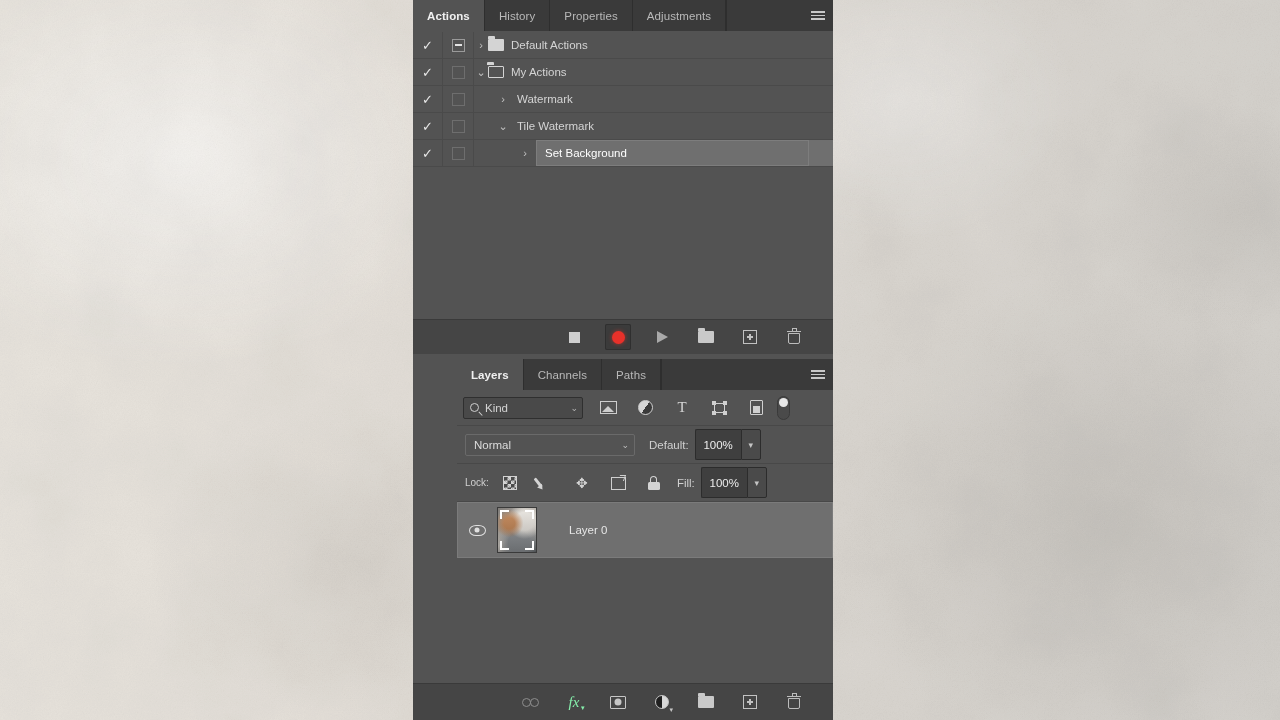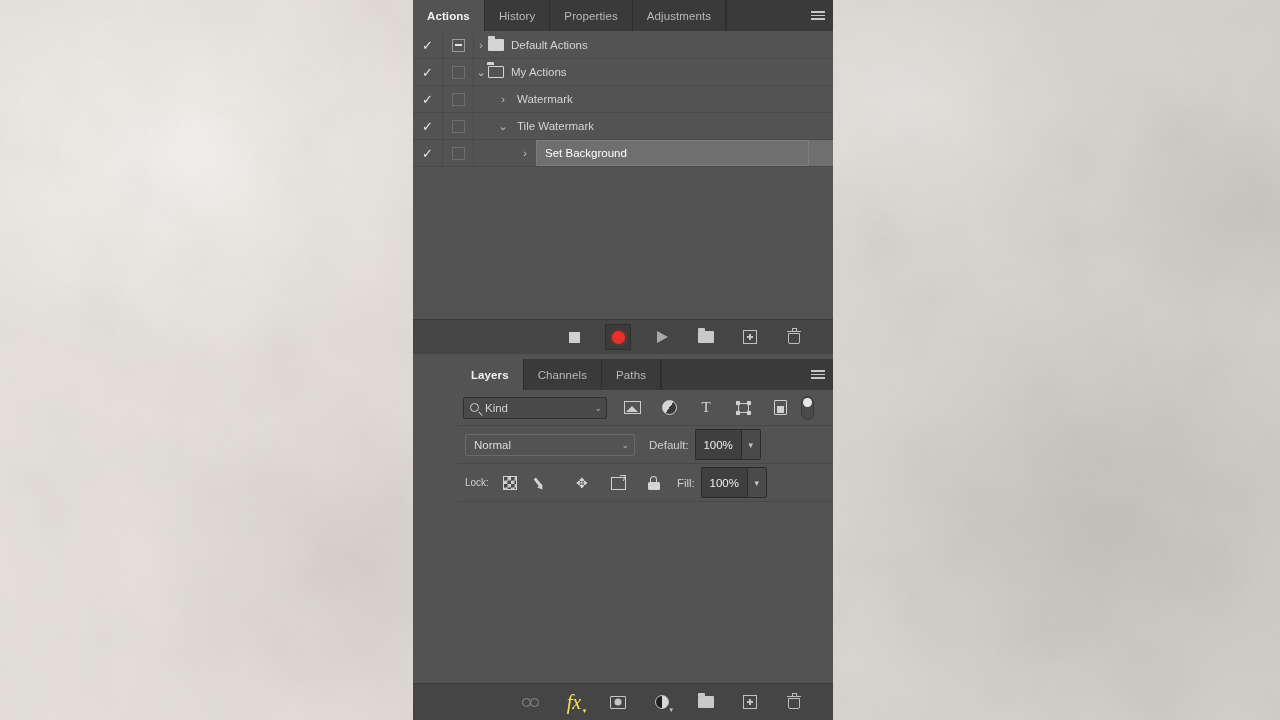--- a/index.html
+++ b/index.html
@@ -213,21 +213,21 @@
   }
   .ic-link {
     width: 17px; height: 9px; position: relative;
   }
   .ic-link i {
     position:absolute; top:0; width:9px; height:9px;
     border:1.4px solid #8d8d8d; border-radius: 5px;
   }
   .ic-link i:first-child { left:0; }
   .ic-link i:last-child  { right:0; }
-  .ic-fx { color:#fde047; font-style: italic; font-size: 20px; font-family:"Liberation Serif", serif; position: relative; }
+  .ic-fx { color:#86efac; font-style: italic; font-size: 15px; font-family:"Liberation Serif", serif; position: relative; }
   .ic-fx::after { content:"▾"; font-size:7px; font-style: normal; position:absolute; bottom:-1px; right:-5px; }
   .ic-mask {
     width: 16px; height: 13px; border: 1.6px solid #c6c6c6; position: relative; border-radius:1px;
   }
   .ic-mask::after {
     content:""; position:absolute; left:50%; top:50%; transform:translate(-50%,-50%);
     width:7px; height:7px; border-radius:50%; background:#c6c6c6;
   }
   .ic-adjust {
     width: 14px; height: 14px; border-radius:50%;
@@ -244,21 +244,21 @@
     padding-left: 44px;
   }
   .filter-row {
     height: 36px;
     display: flex; align-items: center;
     padding: 0 8px 0 6px;
     border-bottom: 1px solid #484848;
     gap: 0;
   }
   .kind-select {
-    width: 144px; height: 22px;
+    width: 120px; height: 22px;
     background: #494949;
     border: 1px solid #2f2f2f;
     border-radius: 2px;
     display: flex; align-items: center;
     padding: 0 4px 0 6px;
     color: #d3d3d3;
     font-size: 11.5px;
     gap: 6px;
     margin-right: 12px;
   }
@@ -663,20 +663,40 @@
           </span>
         </div>
       </div>
       <span class="field-label" style="">Fill:</span>
       <div class="numfield">
         <span class="val">100%</span>
         <span class="drop">▾</span>
       </div>
     </div>
 
+    <div id="layer-list">
+      <div class="layer-row">
+        <div class="eye-cell">
+          <span class="ic-eye">
+            <i class="outer"></i>
+              <i class="pupil"></i>
+          </span>
+        </div>
+        <div class="thumb-wrap">
+          <div class="thumb-img"></div>
+          <div class="thumb-brackets">
+            <i class="tl"></i>
+              <i class="tr"></i>
+              <i class="bl"></i>
+              <i class="br"></i>
+          </div>
+        </div>
+        <span class="layer-name">Layer 0</span>
+      </div>
+    </div>
 
     <div id="layers-toolbar">
       <div class="tool-btn">
         <span class="ic-link">
             <i></i>
             <i></i>
           </span>
       </div>
       <div class="tool-btn">
         <span class="ic-fx">fx</span>

